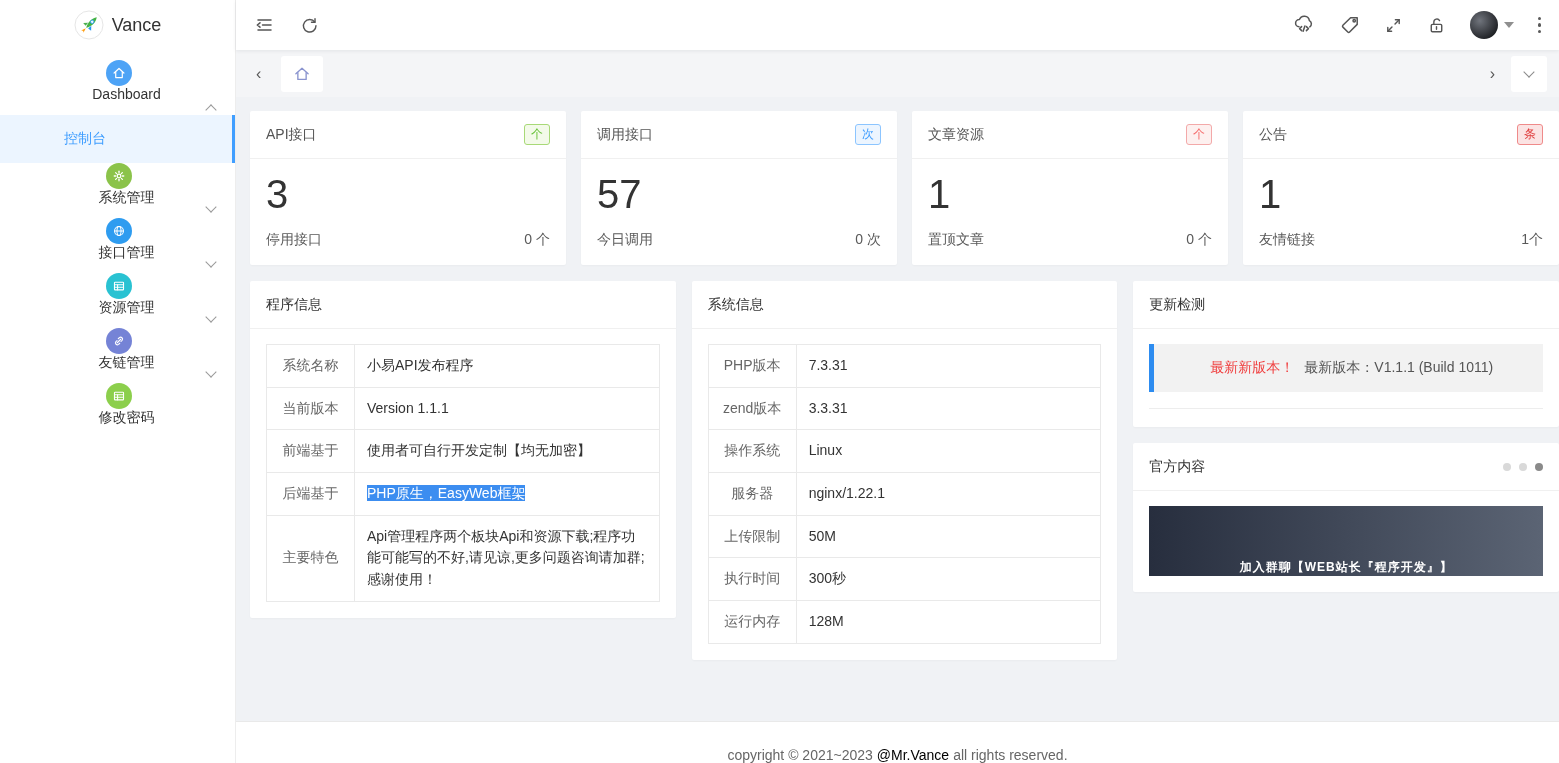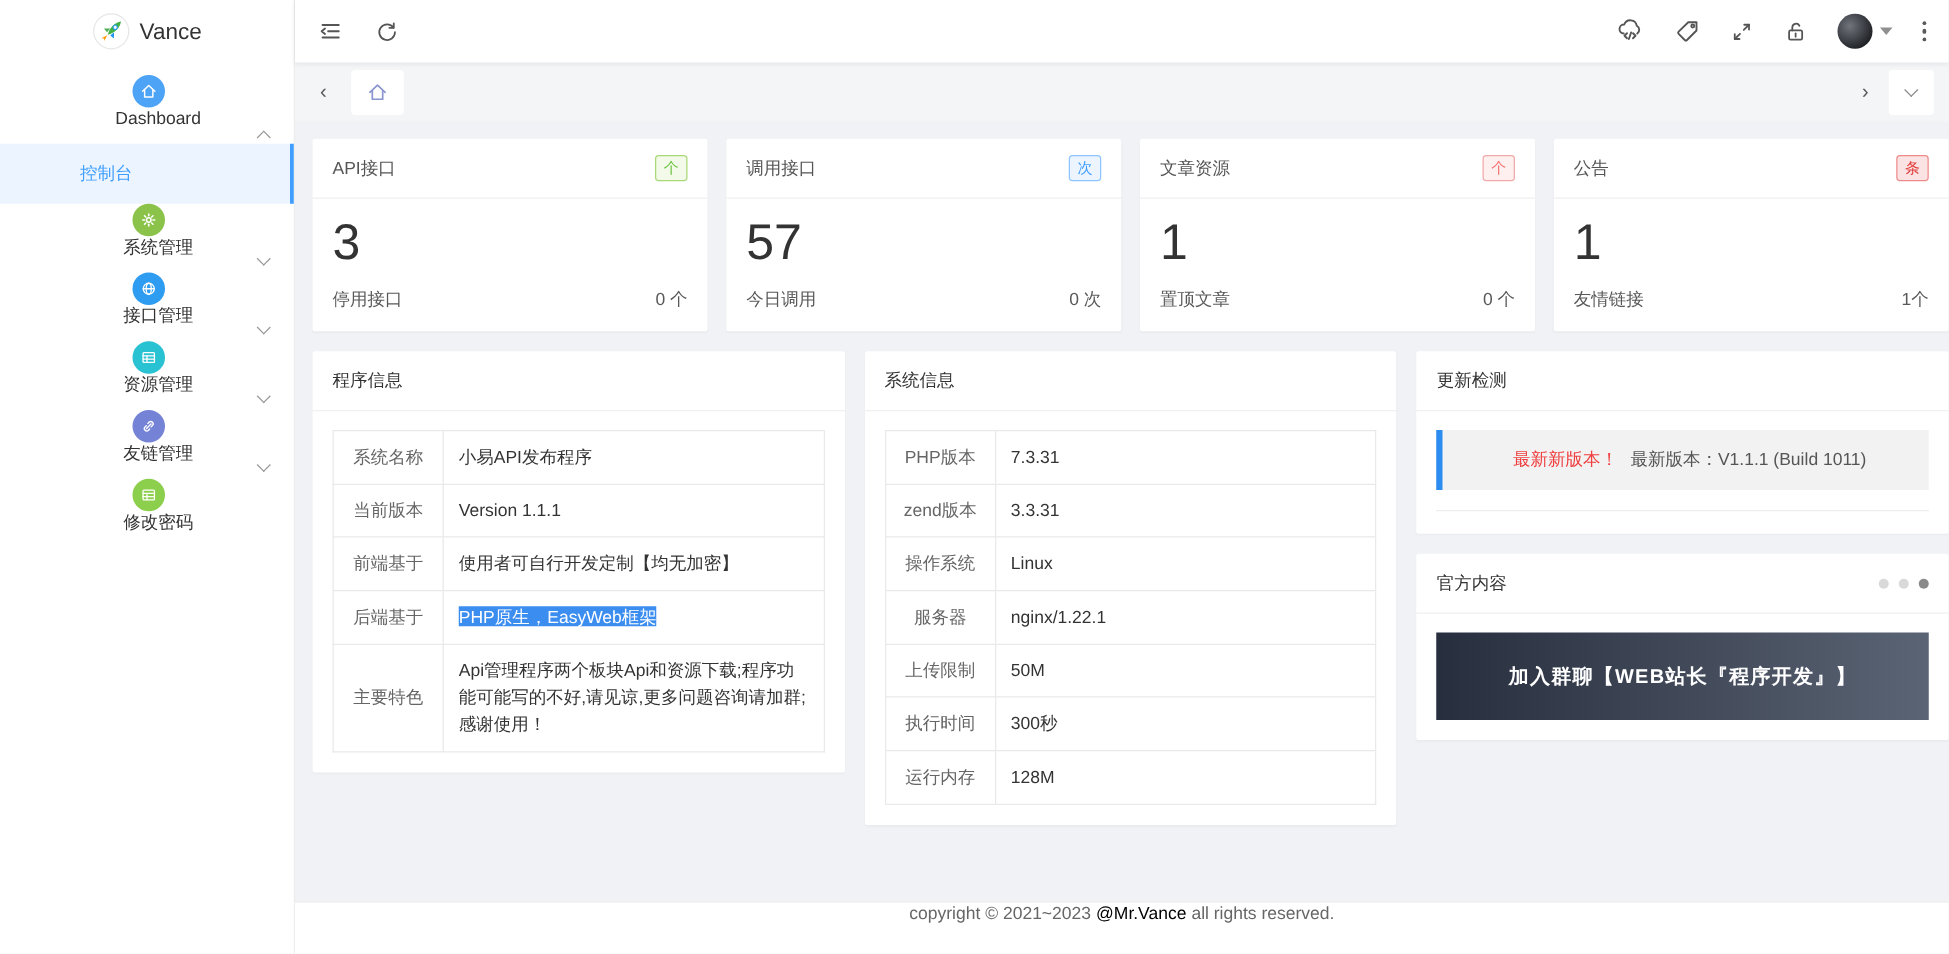--- a/index.html
+++ b/index.html
@@ -68,22 +68,22 @@
   .info-table td { border:1px solid #e9e9e9; padding:10px 12px; color:#333; line-height:1.55; }
   .info-table td.lbl { width:88px; text-align:center; color:#666; white-space:nowrap; }
   .sel { background:#3c8df0; color:#fff; }
   .right-col { display:flex; flex-direction:column; gap:16px; }
   .alert { background:#f2f2f2; border-left:5px solid #2d8cf0; padding:15px 16px; color:#555; }
   .alert .hl { color:#f03e3e; margin-right:10px;margin-left:40px; }
   .panel-divider { border:none; border-top:1px solid #ededed; margin:16px 0 2px; }
   .dots { display:flex; gap:8px; }
   .dot { width:8px; height:8px; border-radius:50%; background:#d9d9d9; cursor:pointer; }
   .dot.active { background:#8a8a8a; }
-  .banner { height:70px; background:linear-gradient(90deg,#272e3e,#5b6474); display:flex; align-items:center; justify-content:center; color:#fff; font-size:16px; font-weight:bold; letter-spacing:1px; cursor:pointer; }
-  .main-footer { height:42px; background:#fff; border-top:1px solid #e9e9e9; display:flex; align-items:flex-start; justify-content:center; color:#666; }
+  .banner { height:70px; background:linear-gradient(90deg,#272e3e,#5b6474); display:flex; align-items:flex-end; justify-content:center; color:#fff; font-size:12px; font-weight:bold; letter-spacing:1px; cursor:pointer; }
+  .main-footer { height:42px; background:#fff; border-top:1px solid #e9e9e9; display:flex; align-items:flex-end; justify-content:center; color:#666; }
   .main-footer a { color:#000000; text-decoration:none; margin:0 4px; }
 </style>
 </head>
 <body>
 
 <aside class="sidebar">
   <div class="logo">
     <svg width="30" height="30" viewBox="0 0 30 30">
       <circle cx="15" cy="15" r="14" fill="#fff" stroke="#e6e6e6"></circle>
       <g transform="rotate(45 15 15)">

